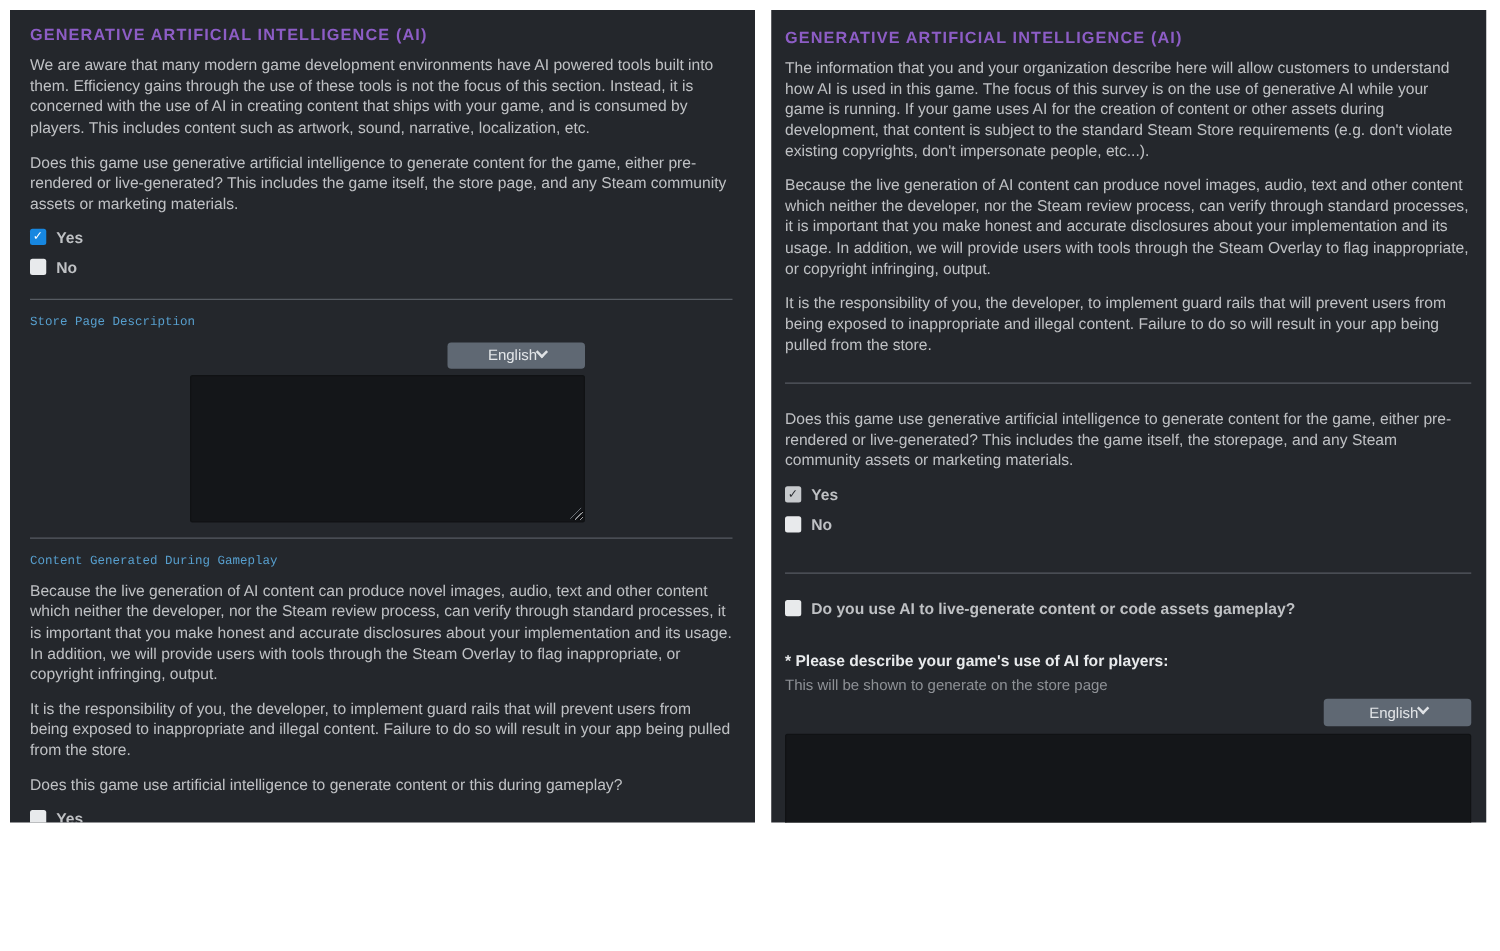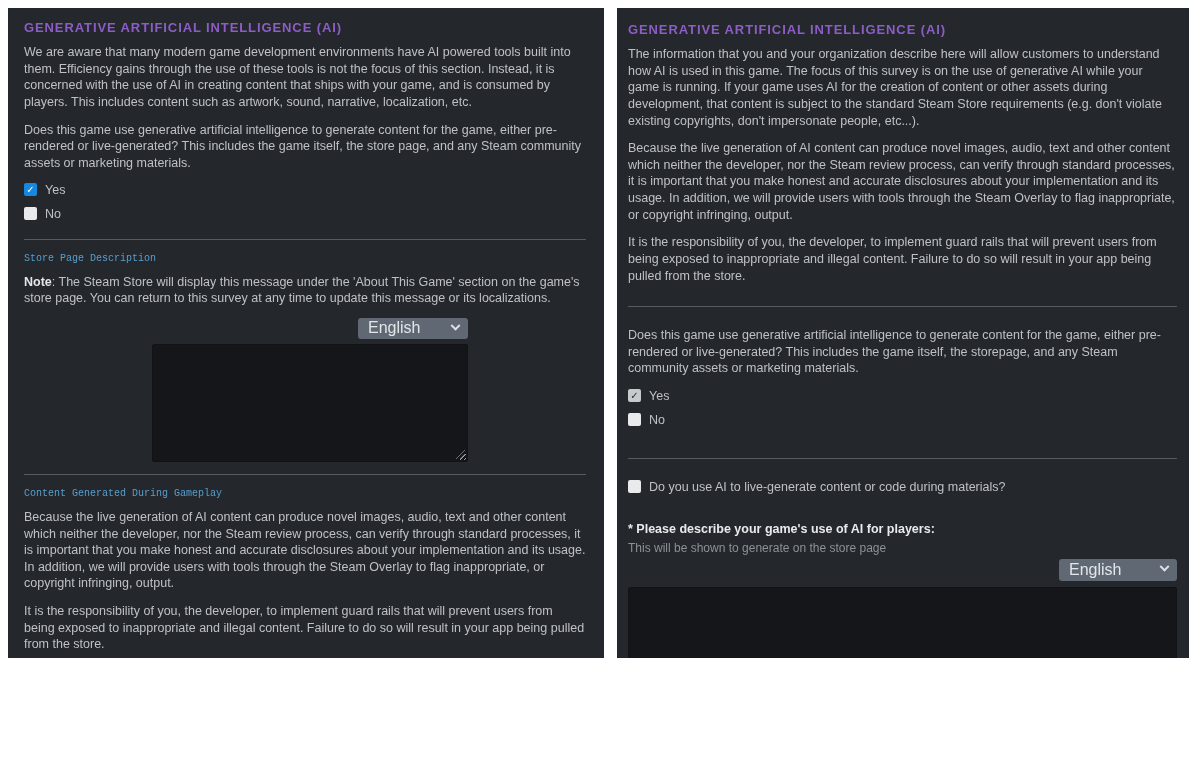--- a/index.html
+++ b/index.html
@@ -53,20 +53,21 @@
 
   
   .cb-row {
     display: flex;
     align-items: flex-start;
     gap: 8px;
     font-size: 12.5px;
     line-height: 1.33;
     margin-bottom: 7px;
     cursor: default;
+    font-weight: bold;
   }
   .cb {
     flex: 0 0 13px;
     width: 13px; height: 13px;
     margin-top: 1px;
     border-radius: 2px;
     background: #e8eaec;
     display: inline-flex;
     align-items: center;
     justify-content: center;
@@ -79,24 +80,24 @@
   .cb.cb-gray.checked { background: #c7cacd; color: #2b2e33; }
   .cb.cb-gray.checked::after { visibility: visible; }
 
   
   .dropdown {
     width: 110px; height: 21px;
     background: #5f6873;
     border-radius: 3px;
     display: flex;
     align-items: center;
-    justify-content: space-between;
+    justify-content: center;
     padding: 0 9px 0 10px;
     color: #e3e6e9;
-    font-size: 16px;
+    font-size: 12px;
     cursor: pointer;
   }
   .chevron {
     width: 7px; height: 7px;
     border-right: 2px solid #dfe2e5;
     border-bottom: 2px solid #dfe2e5;
     transform: rotate(45deg) translate(-2px,-2px);
   }
 
   textarea.msg-box {
@@ -168,21 +169,20 @@
     <label class="cb-row">
       <span class="cb cb-blue"></span>
       <span>No</span>
     </label>
 
     <hr class="divider">
 
     <div class="sub-heading">Store Page Description</div>
 
 
-    <p class="body-text"><span class="bold-white">Note</span><span>: The Steam Store will display this message under the 'About This Game' section on the game's store page. You can return to this survey at any time to update this message or its localizations.</span></p>
 
     <div class="left-ta-col">
       <div class="dropdown">
         <span>English</span>
         <span class="chevron"></span>
       </div>
       <div class="ta-wrap">
         <textarea class="msg-box" style=""></textarea>
         <span class="grip"></span>
       </div>
@@ -223,21 +223,21 @@
     </label>
     <label class="cb-row">
       <span class="cb cb-gray"></span>
       <span>No</span>
     </label>
 
     <hr class="divider sp-lg" style="margin-top:30px;">
 
     <label class="cb-row">
       <span class="cb cb-gray"></span>
-      <span>Do you use AI to live-generate content or code during materials?</span>
+      <span>Do you use AI to live-generate content or code assets gameplay?</span>
     </label>
 
     <div class="required-label" style="margin-top:26px;">* Please describe your game's use of AI for players:</div>
     <div class="muted-label">This will be shown to generate on the store page</div>
 
     <div class="right-ta-col">
       <div class="dropdown">
         <span>English</span>
         <span class="chevron"></span>
       </div>

